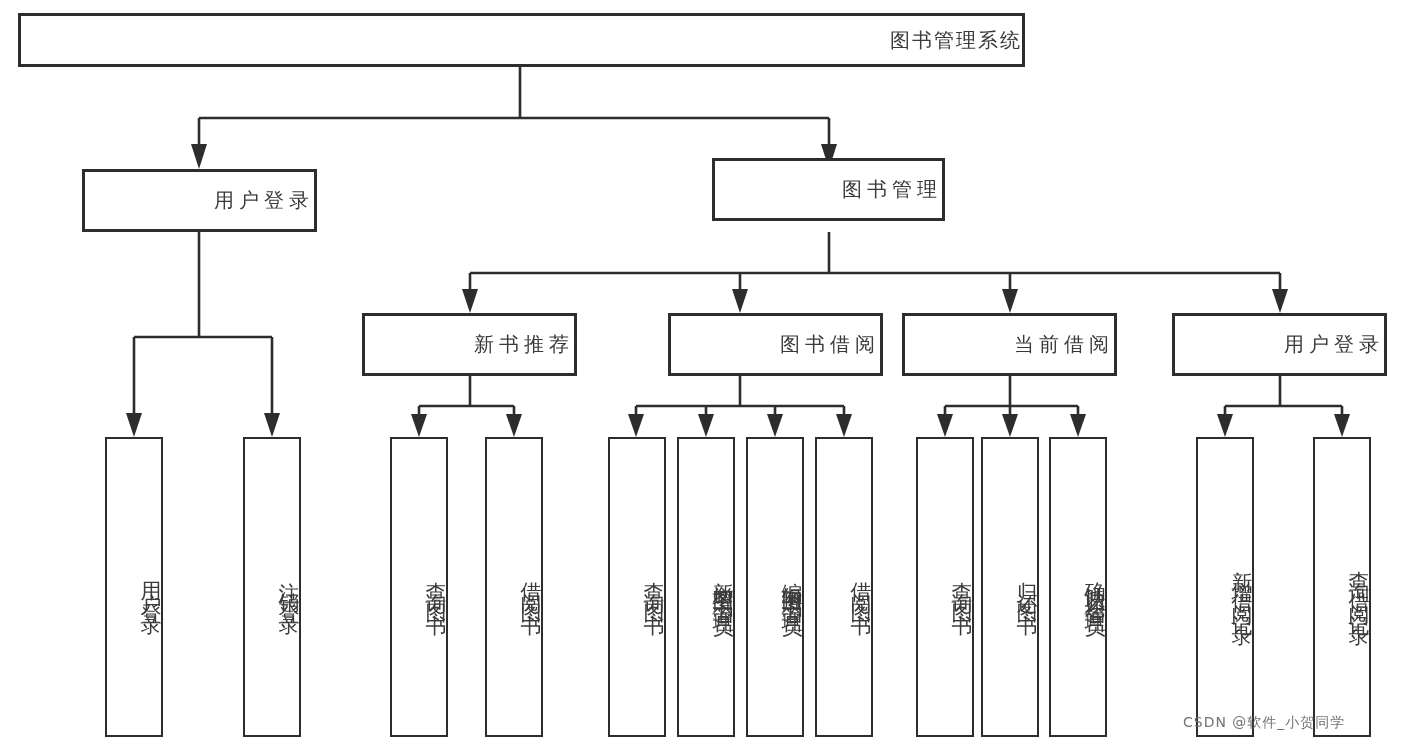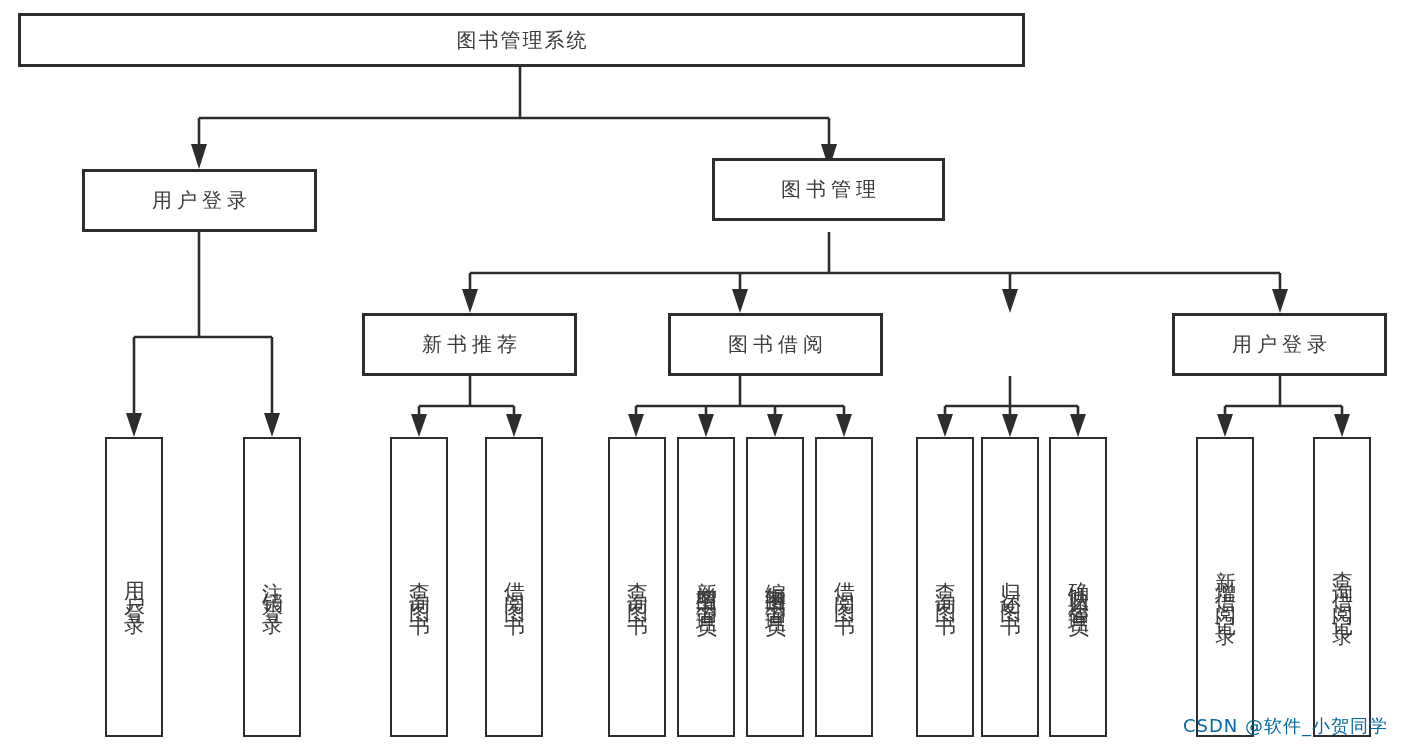--- a/index.html
+++ b/index.html
@@ -11,21 +11,21 @@
     overflow:hidden;
   }
   svg.wires{position:absolute;left:0;top:0;z-index:1;}
   .ln{stroke:#2d2d2d;stroke-width:2.6;fill:none;}
   .ar{fill:#2d2d2d;stroke:none;}
   .box{
     position:absolute;
     box-sizing:border-box;
     background:#ffffff;
     border:3px solid #2d2d2d;
-    display:flex;align-items:center;justify-content:center;
+    display:flex;align-items:center;justify-content:flex-end;
     z-index:2;
     color:#3a3a3a;
   }
   .leaf{border-width:2.5px;}
   .htext{
     font-size:20px;letter-spacing:5px;
     color:#3a3a3a;white-space:nowrap;
     text-indent:5px; 
   }
   .root .htext{letter-spacing:2px;text-indent:2px;}
@@ -35,23 +35,23 @@
     font-size:21px;
     letter-spacing:11px;
     color:#3a3a3a;
     line-height:1;
   }
   .vtext.tight{letter-spacing:5px;}
   .watermark{
     position:absolute;
     left:1183px;top:714px;
     z-index:6;
-    font-size:18px;
+    font-size:14px;
     letter-spacing:1px;
-    color:#0369a1;
+    color:#737373;
     white-space:nowrap;
     user-select:none;
   }
 </style>
 </head>
 <body>
 
 <div id="canvas">
 
   <svg class="wires" width="1405" height="747" viewBox="0 0 1405 747" aria-hidden="true">
@@ -100,20 +100,23 @@
   <div class="box" style="left:712px;top:158px;width:233px;height:63px">
     <span class="htext">图书管理</span>
   </div>
 
   <div class="box" style="left:362px;top:313px;width:215px;height:63px">
     <span class="htext">新书推荐</span>
   </div>
   <div class="box" style="left:668px;top:313px;width:215px;height:63px">
     <span class="htext">图书借阅</span>
   </div>
+  <div class="box" style="left:902px;top:313px;width:215px;height:63px">
+    <span class="htext">当前借阅</span>
+  </div>
   <div class="box" style="left:1172px;top:313px;width:215px;height:63px">
     <span class="htext">用户登录</span>
   </div>
 
   <div class="box leaf" style="left:105px;top:437px;width:58px;height:300px">
     <span class="vtext">用户登录</span>
   </div>
   <div class="box leaf" style="left:243px;top:437px;width:58px;height:300px">
     <span class="vtext">注销登录</span>
   </div>

